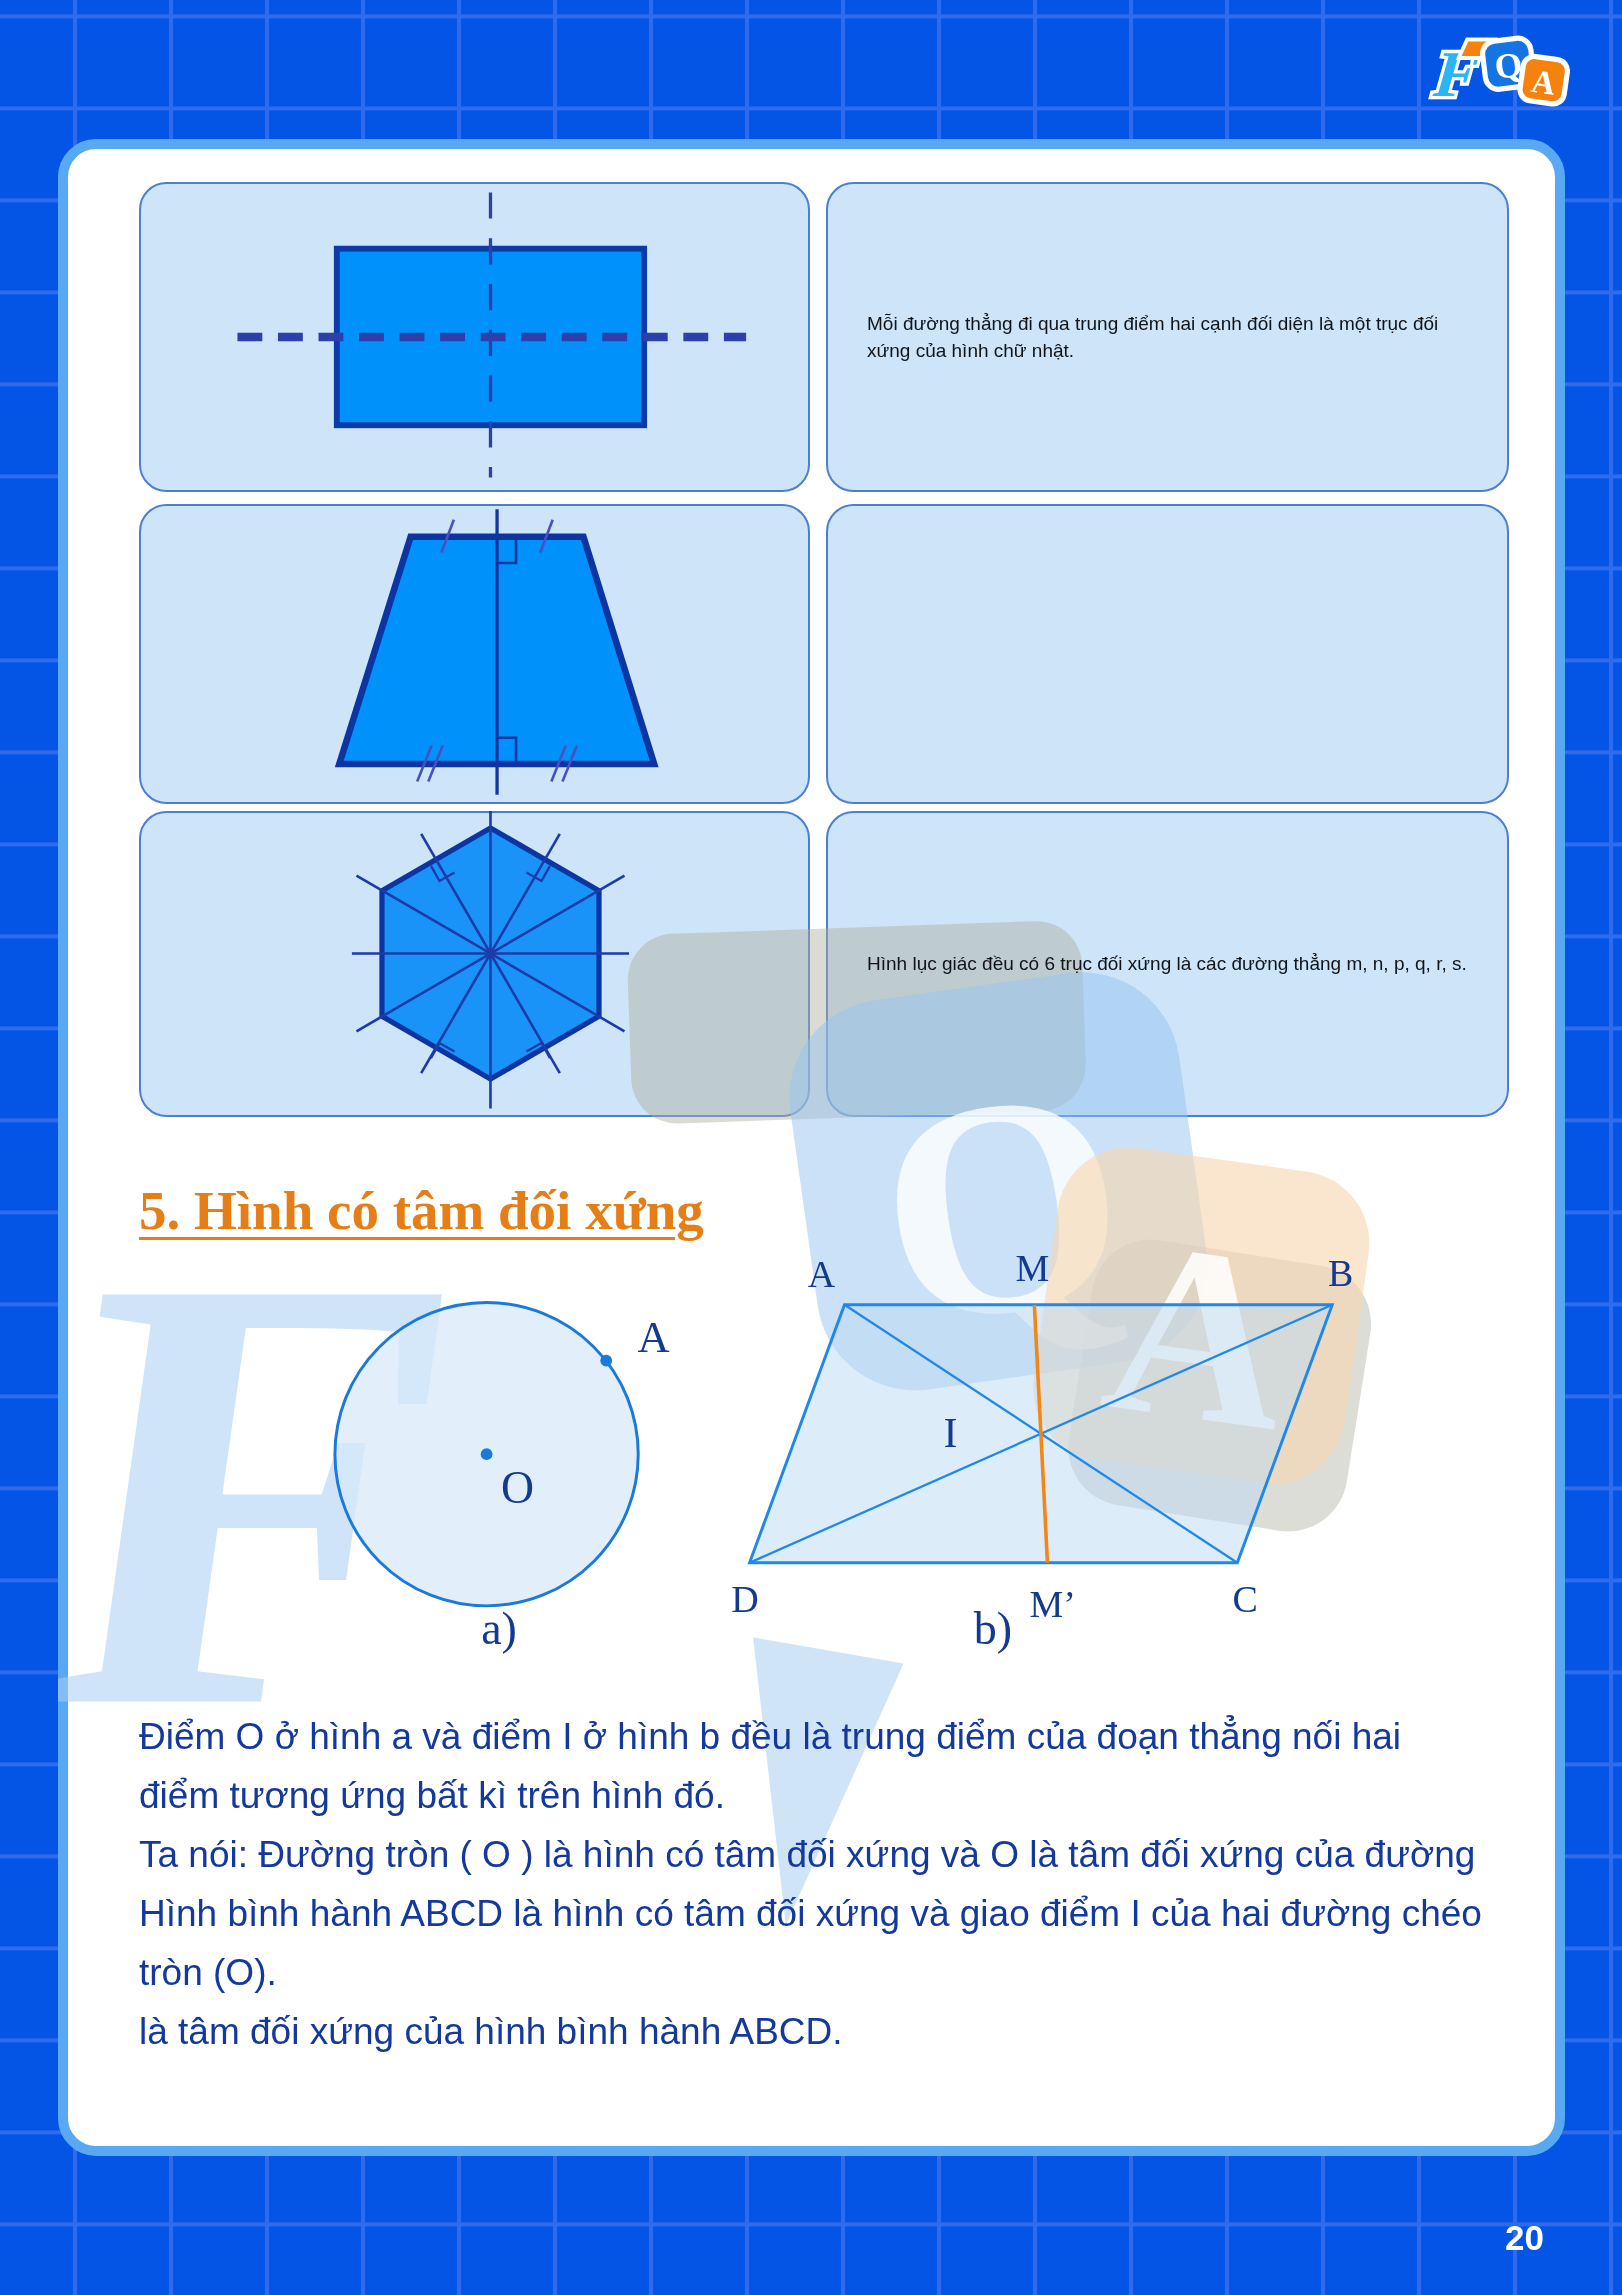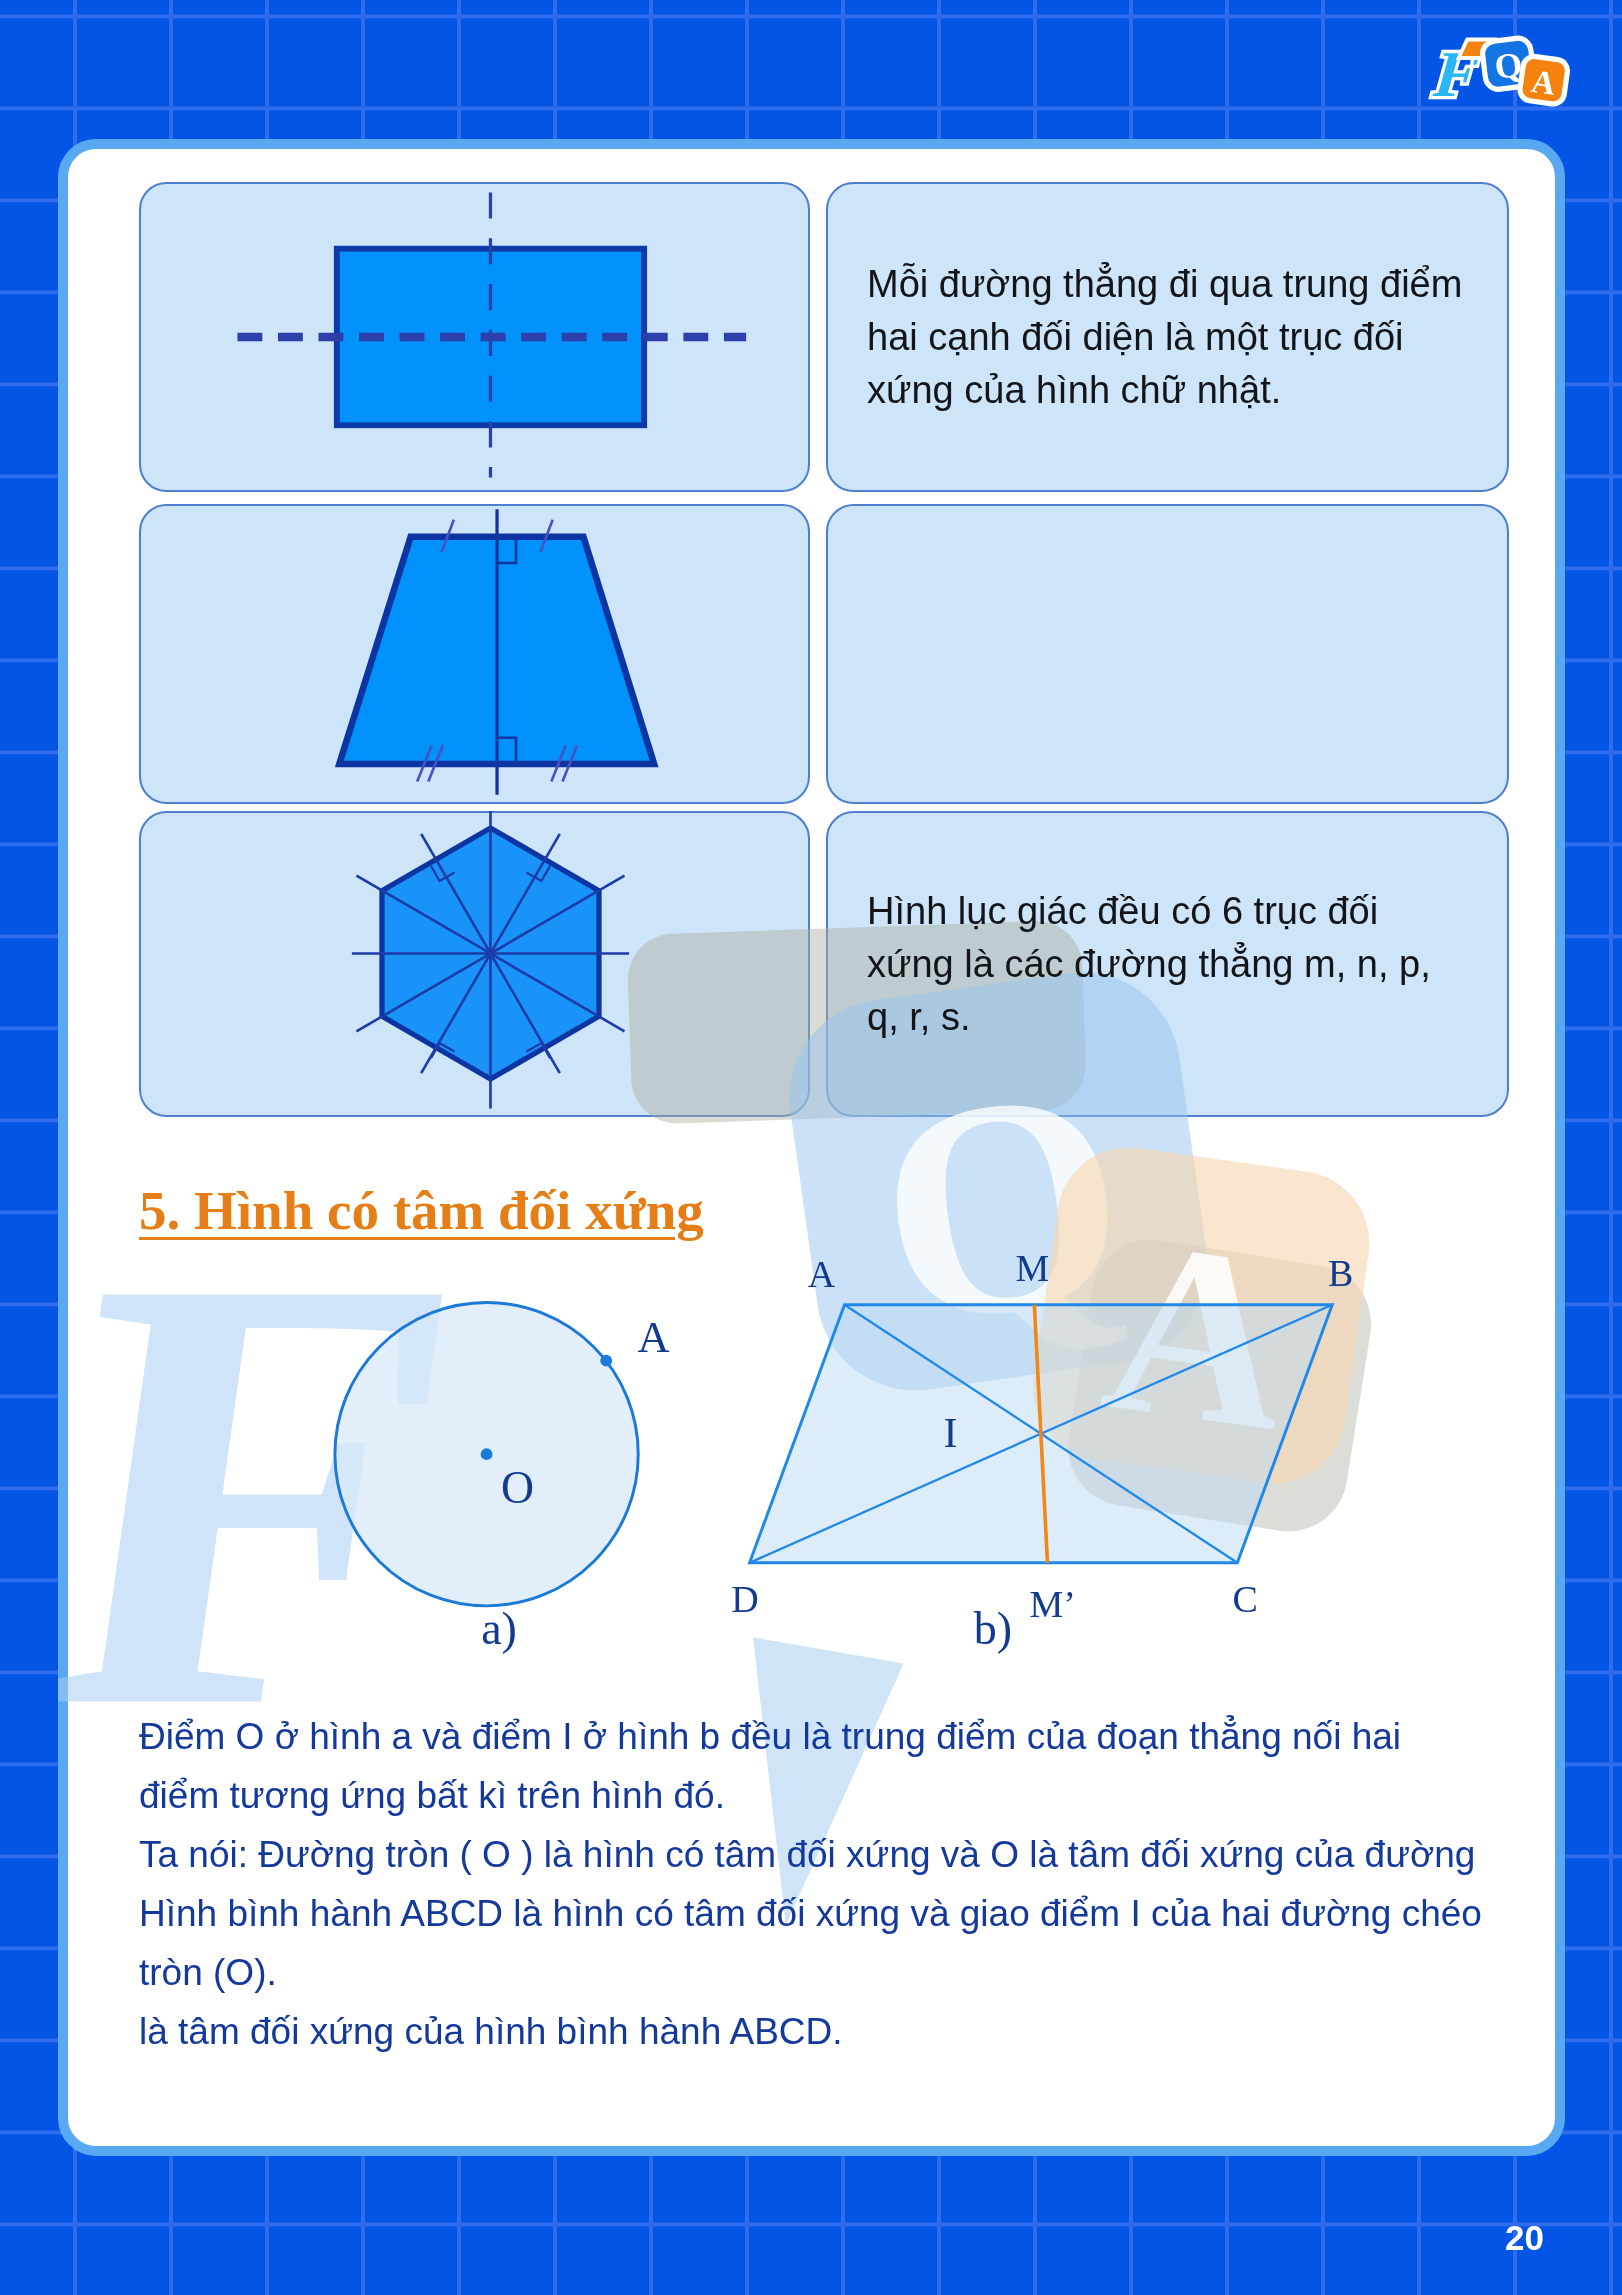--- a/index.html
+++ b/index.html
@@ -24,21 +24,21 @@
   .p-txt-1{left:826px;top:182px;width:679px;height:306px;}
   .p-fig-2{left:139px;top:504px;width:667px;height:296px;}
   .p-txt-2{left:826px;top:504px;width:679px;height:296px;}
   .p-fig-3{left:139px;top:811px;width:667px;height:302px;}
   .p-txt-3{left:826px;top:811px;width:679px;height:302px;}
   .watermark{position:absolute;left:58px;top:139px;z-index:2;pointer-events:none;}
   .layer3{position:absolute;z-index:3;}
   .panel-text{
     display:flex;align-items:center;justify-content:flex-start;
     padding:44px 38px 39px 41px;box-sizing:border-box;
-    color:#121417;font-size:38px;line-height:1.40;font-weight:500;
+    color:#121417;font-size:19px;line-height:1.40;font-weight:500;
     letter-spacing:0px;
   }
   .fig-svg{position:absolute;z-index:3;}
   .heading{
     position:absolute;left:139px;top:1179px;z-index:3;
     font-family:"Liberation Serif",serif;font-weight:bold;
     font-size:55px;color:#e67e17;text-decoration:underline;
     text-underline-offset:7.9px;text-decoration-thickness:2.6px;
   }
   .caption{

